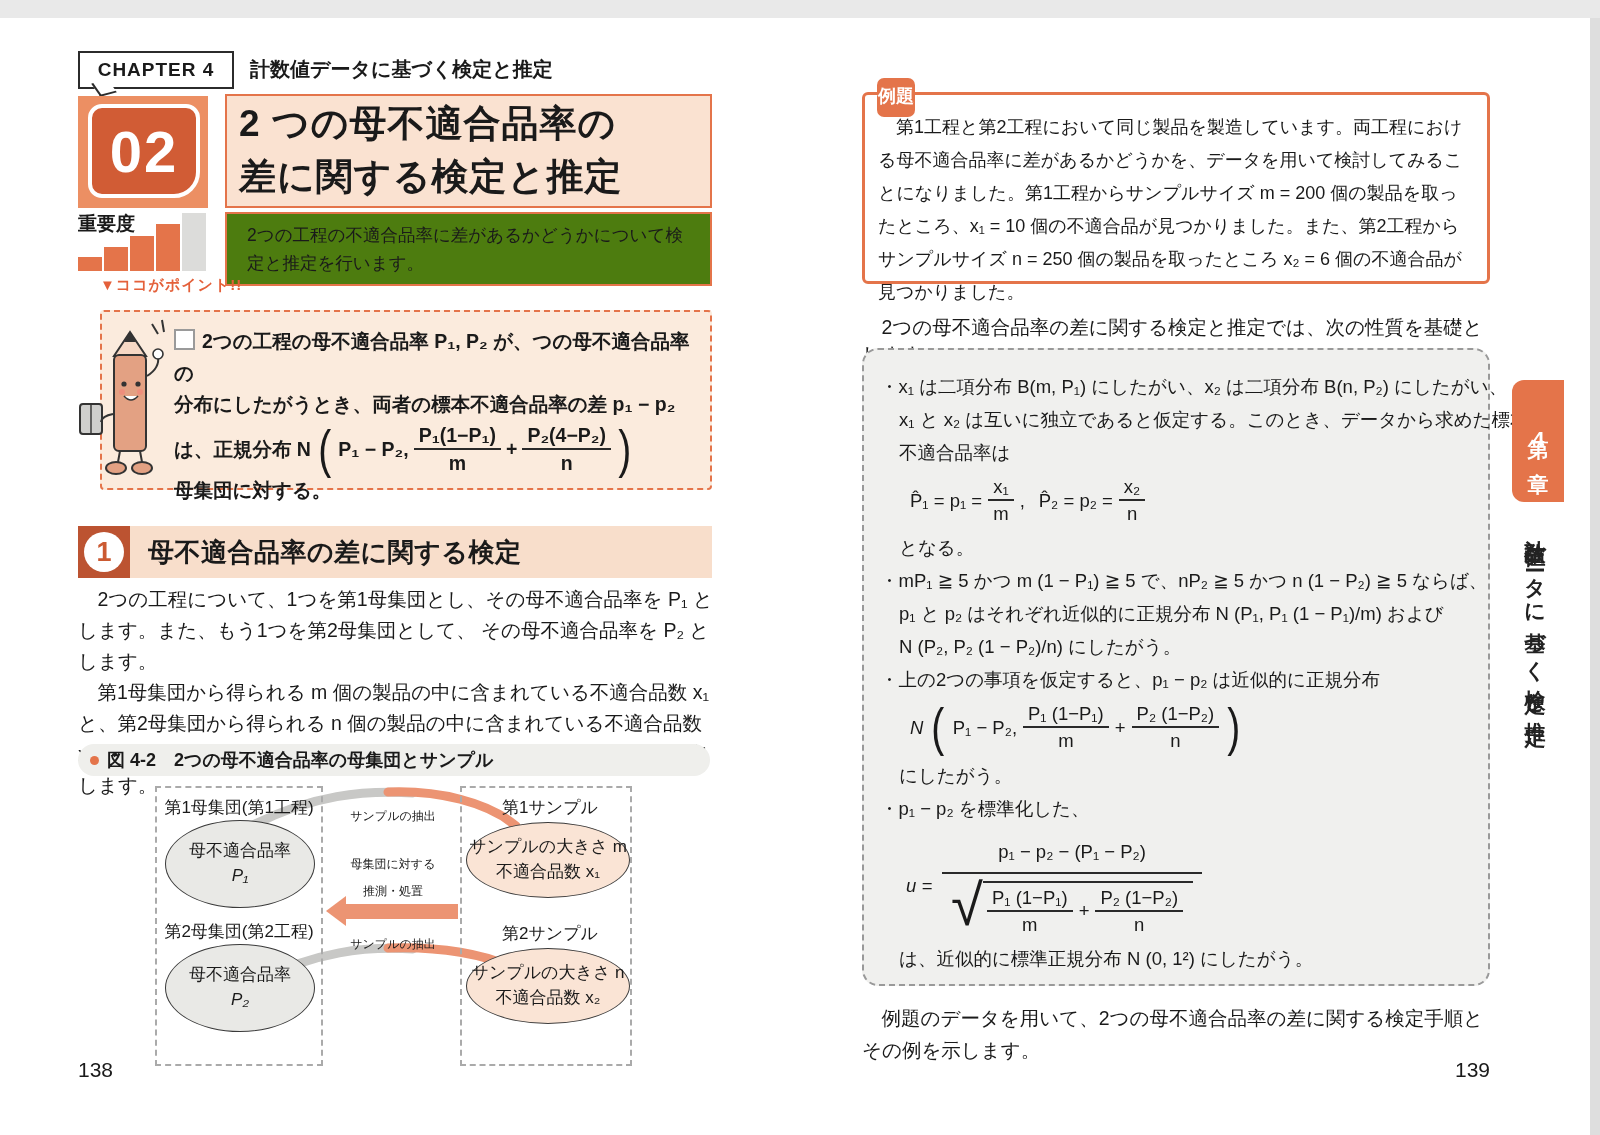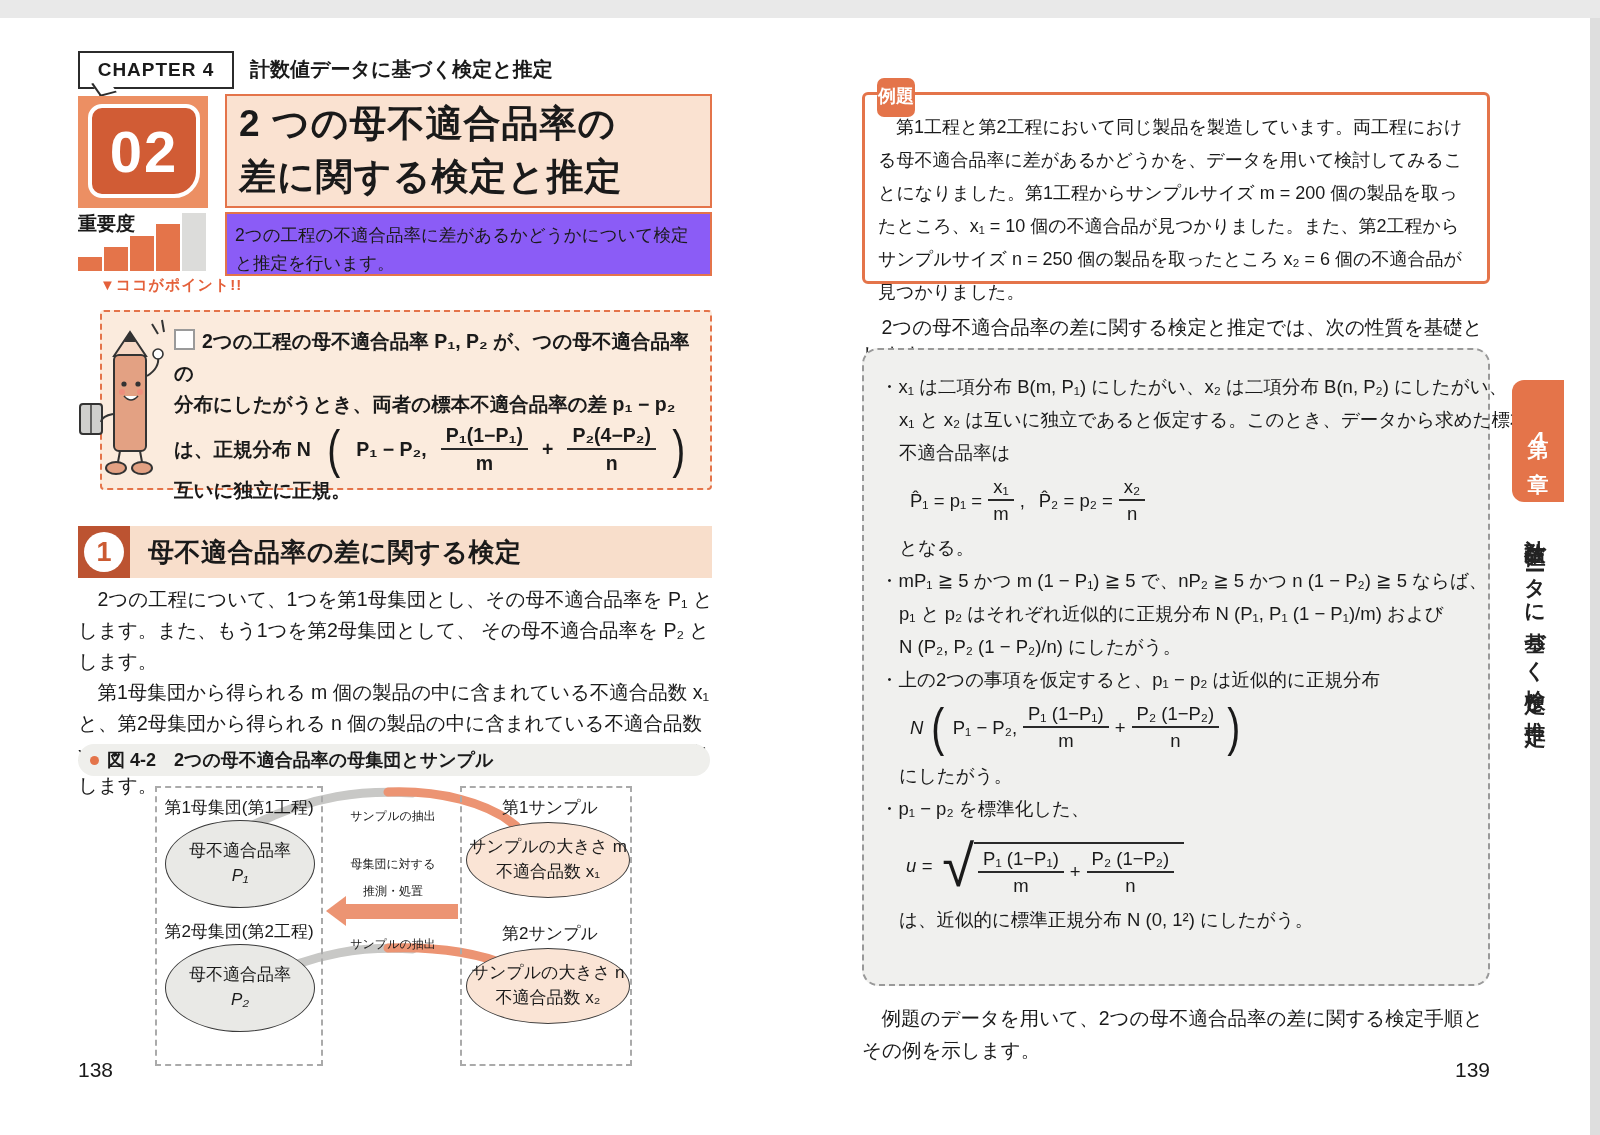--- a/index.html
+++ b/index.html
@@ -14,36 +14,36 @@
     border-right:2px solid #2b2b2b;border-bottom:2px solid #2b2b2b;transform:rotate(55deg) skewX(-20deg);}
   .chapter-subject{position:absolute;left:250px;top:38px;font-size:20px;font-weight:bold;}
 
   .lesson-badge{position:absolute;left:78px;top:78px;width:130px;height:112px;background:#EC8F63;}
   .lesson-badge-inner{position:absolute;left:10px;top:8px;right:8px;bottom:10px;background:#D15C35;
     border:4px solid #fff;border-radius:14px 14px 26px 14px;display:flex;align-items:center;justify-content:center;
     color:#fff;font-size:58px;font-weight:bold;letter-spacing:2px;}
   .title-block{position:absolute;left:225px;top:76px;width:487px;height:114px;background:#FAE2D1;
     border:2px solid #E4744A;display:flex;flex-direction:column;justify-content:center;padding-left:12px;box-sizing:border-box;}
   .title-block div{font-size:37px;font-weight:800;line-height:1.42;letter-spacing:1px;}
-  .desc-block{position:absolute;left:225px;top:194px;width:487px;height:64px;background:#8b5cf6;
-    border:2px solid #E4744A;box-sizing:border-box;padding:7px 8px;font-size:17.5px;line-height:1.6;}
+  .desc-block{position:absolute;left:225px;top:194px;width:487px;height:74px;background:#4d7c0f;
+    border:2px solid #E4744A;box-sizing:border-box;padding:7px 20px;font-size:17.5px;line-height:1.6;}
   .importance-label{position:absolute;left:78px;top:193px;font-size:19px;font-weight:bold;text-align:center;}
   .imp-bars{position:absolute;left:78px;top:195px;width:132px;height:58px;display:flex;align-items:flex-end;gap:2px;}
   .imp-bars .bar{width:24px;background:#E4744A;}
   .imp-bars .bar.gray{background:#DCDCDA;}
 
   
   .point-header{position:absolute;left:100px;top:258px;color:#E4603A;font-size:15px;font-weight:800;letter-spacing:1px;}
   .point-box{position:absolute;left:100px;top:292px;width:612px;height:180px;border:2px dashed #E4744A;
     background:#FBEBDD;border-radius:4px;box-sizing:border-box;padding:14px 10px 8px 72px;}
   .point-line{font-size:19.5px;font-weight:700;line-height:1.62;}
   .checkbox{display:inline-block;width:17px;height:17px;border:2px solid #9a9a9a;background:#fff;
     vertical-align:-2px;margin-right:7px;}
   .pencil-wrap{position:absolute;left:-34px;top:6px;width:110px;height:172px;}
-  .point-formula{display:flex;align-items:center;gap:14px;font-size:19.5px;font-weight:700;margin:2px 0 0 0;}
+  .point-formula{display:flex;align-items:center;gap:5px;font-size:19.5px;font-weight:700;margin:2px 0 0 0;}
   .bigparen{font-size:52px;font-weight:300;line-height:0.85;transform:scaleX(.75);color:#1a1a1a;}
   .frac{display:inline-flex;flex-direction:column;align-items:center;line-height:1.25;}
   .frac .num{border-bottom:2px solid #2a2a2a;padding:0 5px 1px;}
   .frac .den{padding-top:1px;}
 
   
   .sec-band{position:absolute;left:78px;top:508px;width:634px;height:52px;background:#F8DECB;}
   .sec-square{position:absolute;left:0;top:0;width:52px;height:52px;background:#BC5331;display:flex;align-items:center;justify-content:center;}
   .sec-circle{width:40px;height:40px;border-radius:50%;background:#fff;display:flex;align-items:center;justify-content:center;
     color:#CB5A32;font-size:27px;font-weight:800;}
@@ -164,21 +164,21 @@
         <span class="num">P₁(1−P₁)</span>
         <span class="den">m</span>
       </span>
       <span>+</span>
       <span class="frac">
         <span class="num">P₂(4−P₂)</span>
         <span class="den">n</span>
       </span>
       <span class="bigparen">)</span>
     </div>
-    <div class="point-line">互いに独立に正規。</div>
+    <div class="point-line">母集団に対する。</div>
   </div>
 
   <div class="sec-band">
     <div class="sec-square">
       <div class="sec-circle">1</div>
     </div>
     <div class="sec-title">母不適合品率の差に関する検定</div>
   </div>
 
   <div class="body-text">
@@ -277,20 +277,21 @@
         <span class="num">P₂ (1−P₂)</span>
         <span class="den">n</span>
       </span>
       <span class="bigparen">)</span>
     </div>
     <div class="gb-line ind">にしたがう。</div>
     <div class="gb-line">・p₁ − p₂ を標準化した、</div>
     <div class="formula-u">
       <span style="font-style:italic;">u =</span>
       <span class="bigfrac">
+        <span class="bf-num">p₁ − p₂ − (P₁ − P₂)</span>
         <span class="bf-den">
           <span class="rad">√</span>
           <span class="sqrt-body">
             <span class="frac">
               <span class="num">P₁ (1−P₁)</span>
               <span class="den">m</span>
             </span>
             <span>+</span>
             <span class="frac">
               <span class="num">P₂ (1−P₂)</span>

